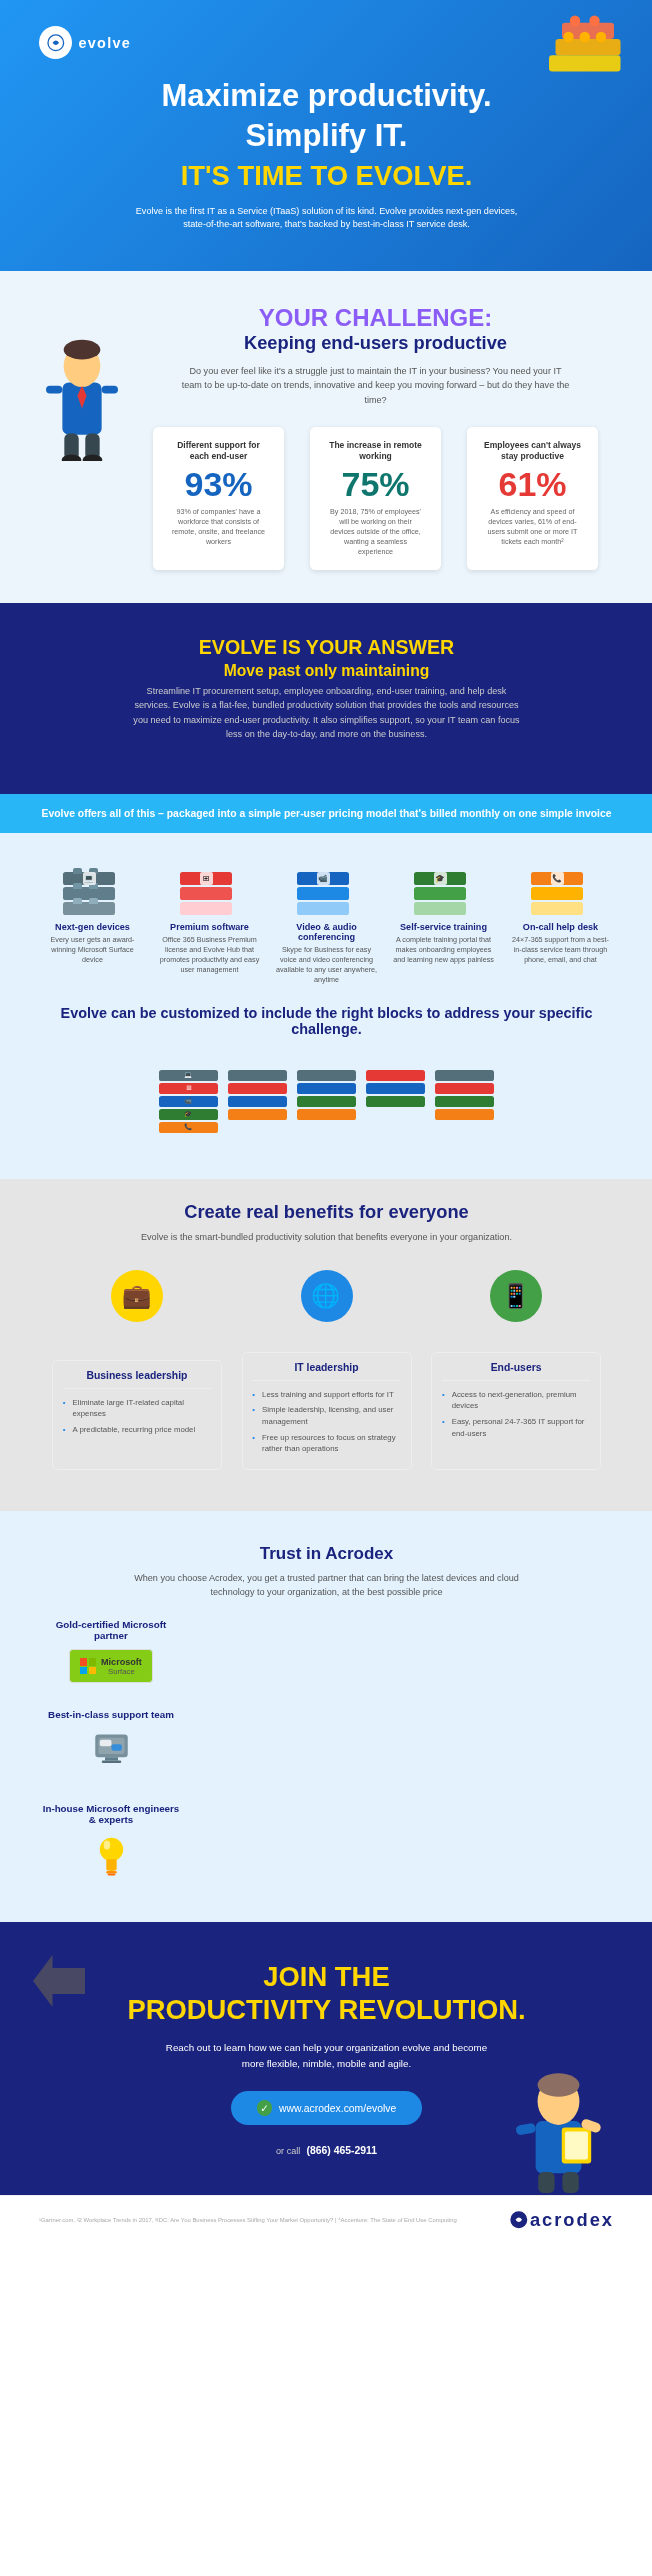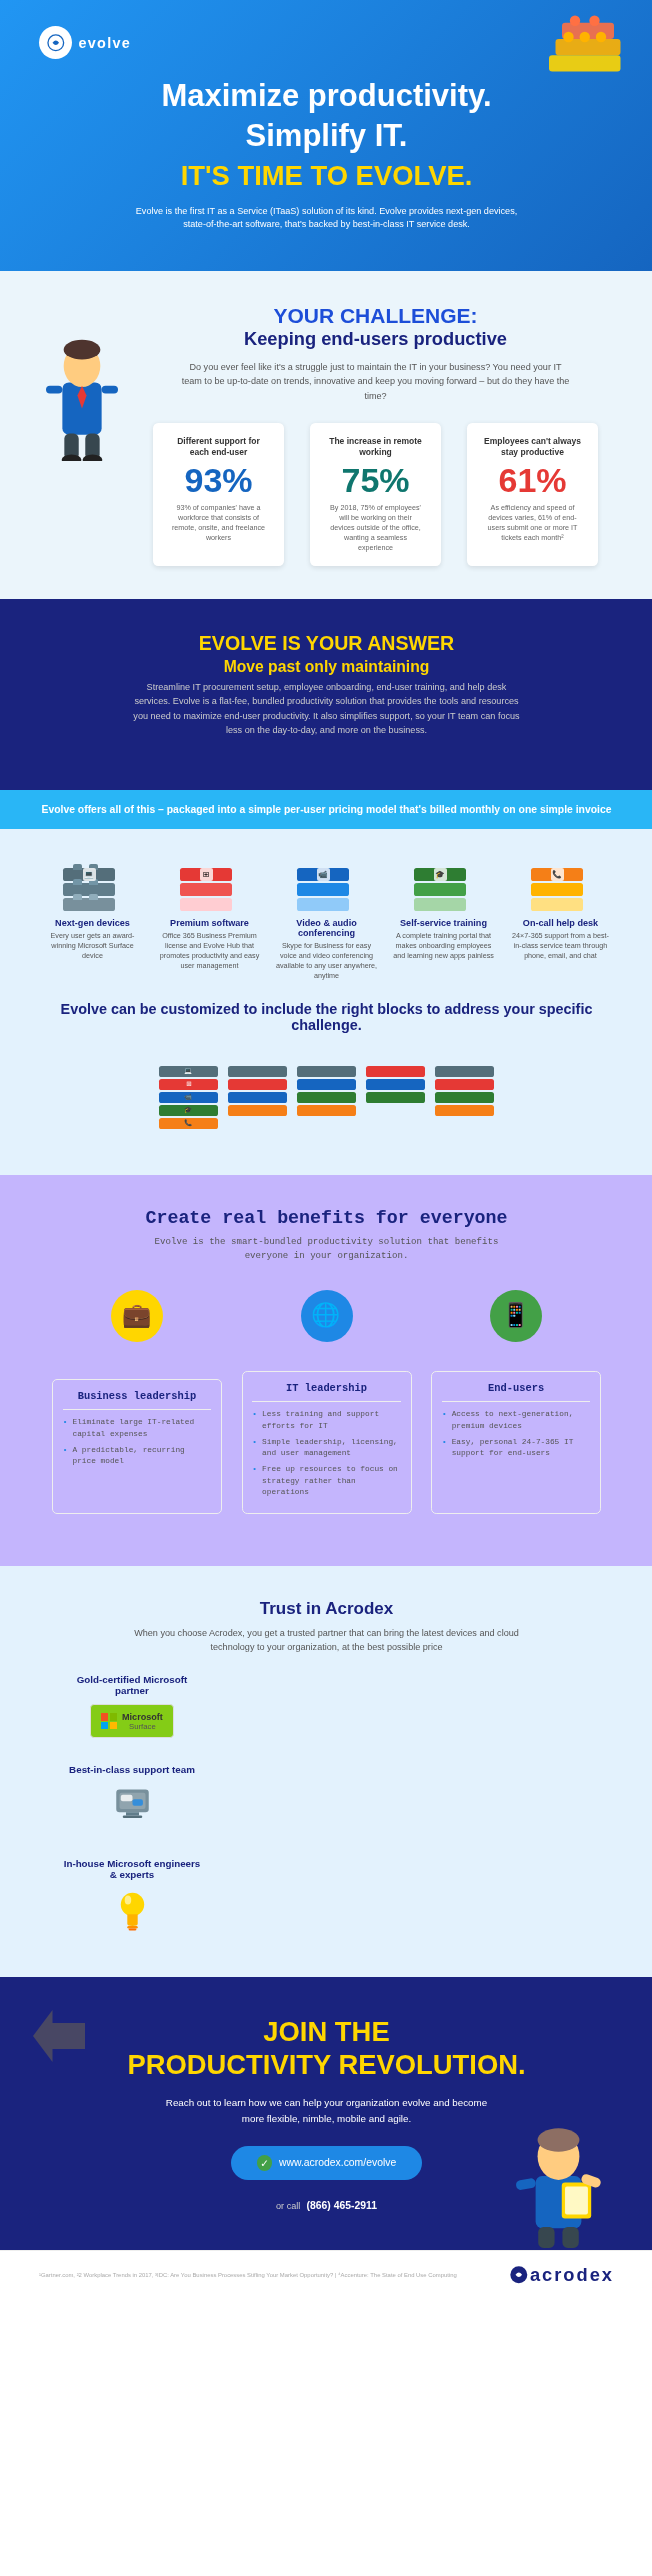--- a/index.html
+++ b/index.html
@@ -44,22 +44,22 @@
     }
     .hero-desc {
       color: #fff;
       font-size: 9.1px;
       text-align: center;
       max-width: 392px;
       margin: 0 auto;
       line-height: 1.5;
     }
     .section-label {
-      color: #1d4ed8;
-      font-size: 21px;
+      color: #8b5cf6;
+      font-size: 24px;
       font-weight: 900;
       text-transform: uppercase;
     }
     .section-title {
       color: #1a237e;
       font-size: 18.3px;
       font-weight: 700;
       margin-bottom: 9.8px;
     }
     .section-desc {
@@ -156,24 +156,23 @@
     .customize-text {
       text-align: center;
       color: #1a237e;
       font-size: 14.4px;
       font-weight: 700;
       margin: 13px 0 19.6px;
     }
 
     
     .benefits-section {
-      background: #c4b5fd;
-      padding: 33px 39px;
-      text-align: center;
-      font-family: Liberation Mono, monospace;
+      background: #e5e5e5;
+      padding: 22px 39px;
+      text-align: center;
     }
     .benefits-section .section-title {
       color: #1a237e;
       font-size: 18.3px;
       font-weight: 700;
       margin-bottom: 6.5px;
     }
     .benefits-section .section-desc { margin-bottom: 26px; }
     .benefits-row {
       display: flex;
@@ -219,21 +218,21 @@
     }
     .benefit-list li::before {
       content: "•";
       position: absolute; left: 0;
       color: #1E88E5;
     }
 
     
     .trust-section {
       background: #E3F2FD;
-      padding: 33px 60px;
+      padding: 33px 39px;
       text-align: center;
     }
     .trust-section .section-title { color: #1a237e; font-size: 17px; margin-bottom: 6.5px; }
     .trust-row {
       display: flex;
       justify-content: center;
       gap: 26px;
       flex-wrap: wrap;
       margin-top: 19.6px;
       flex-direction: column;

